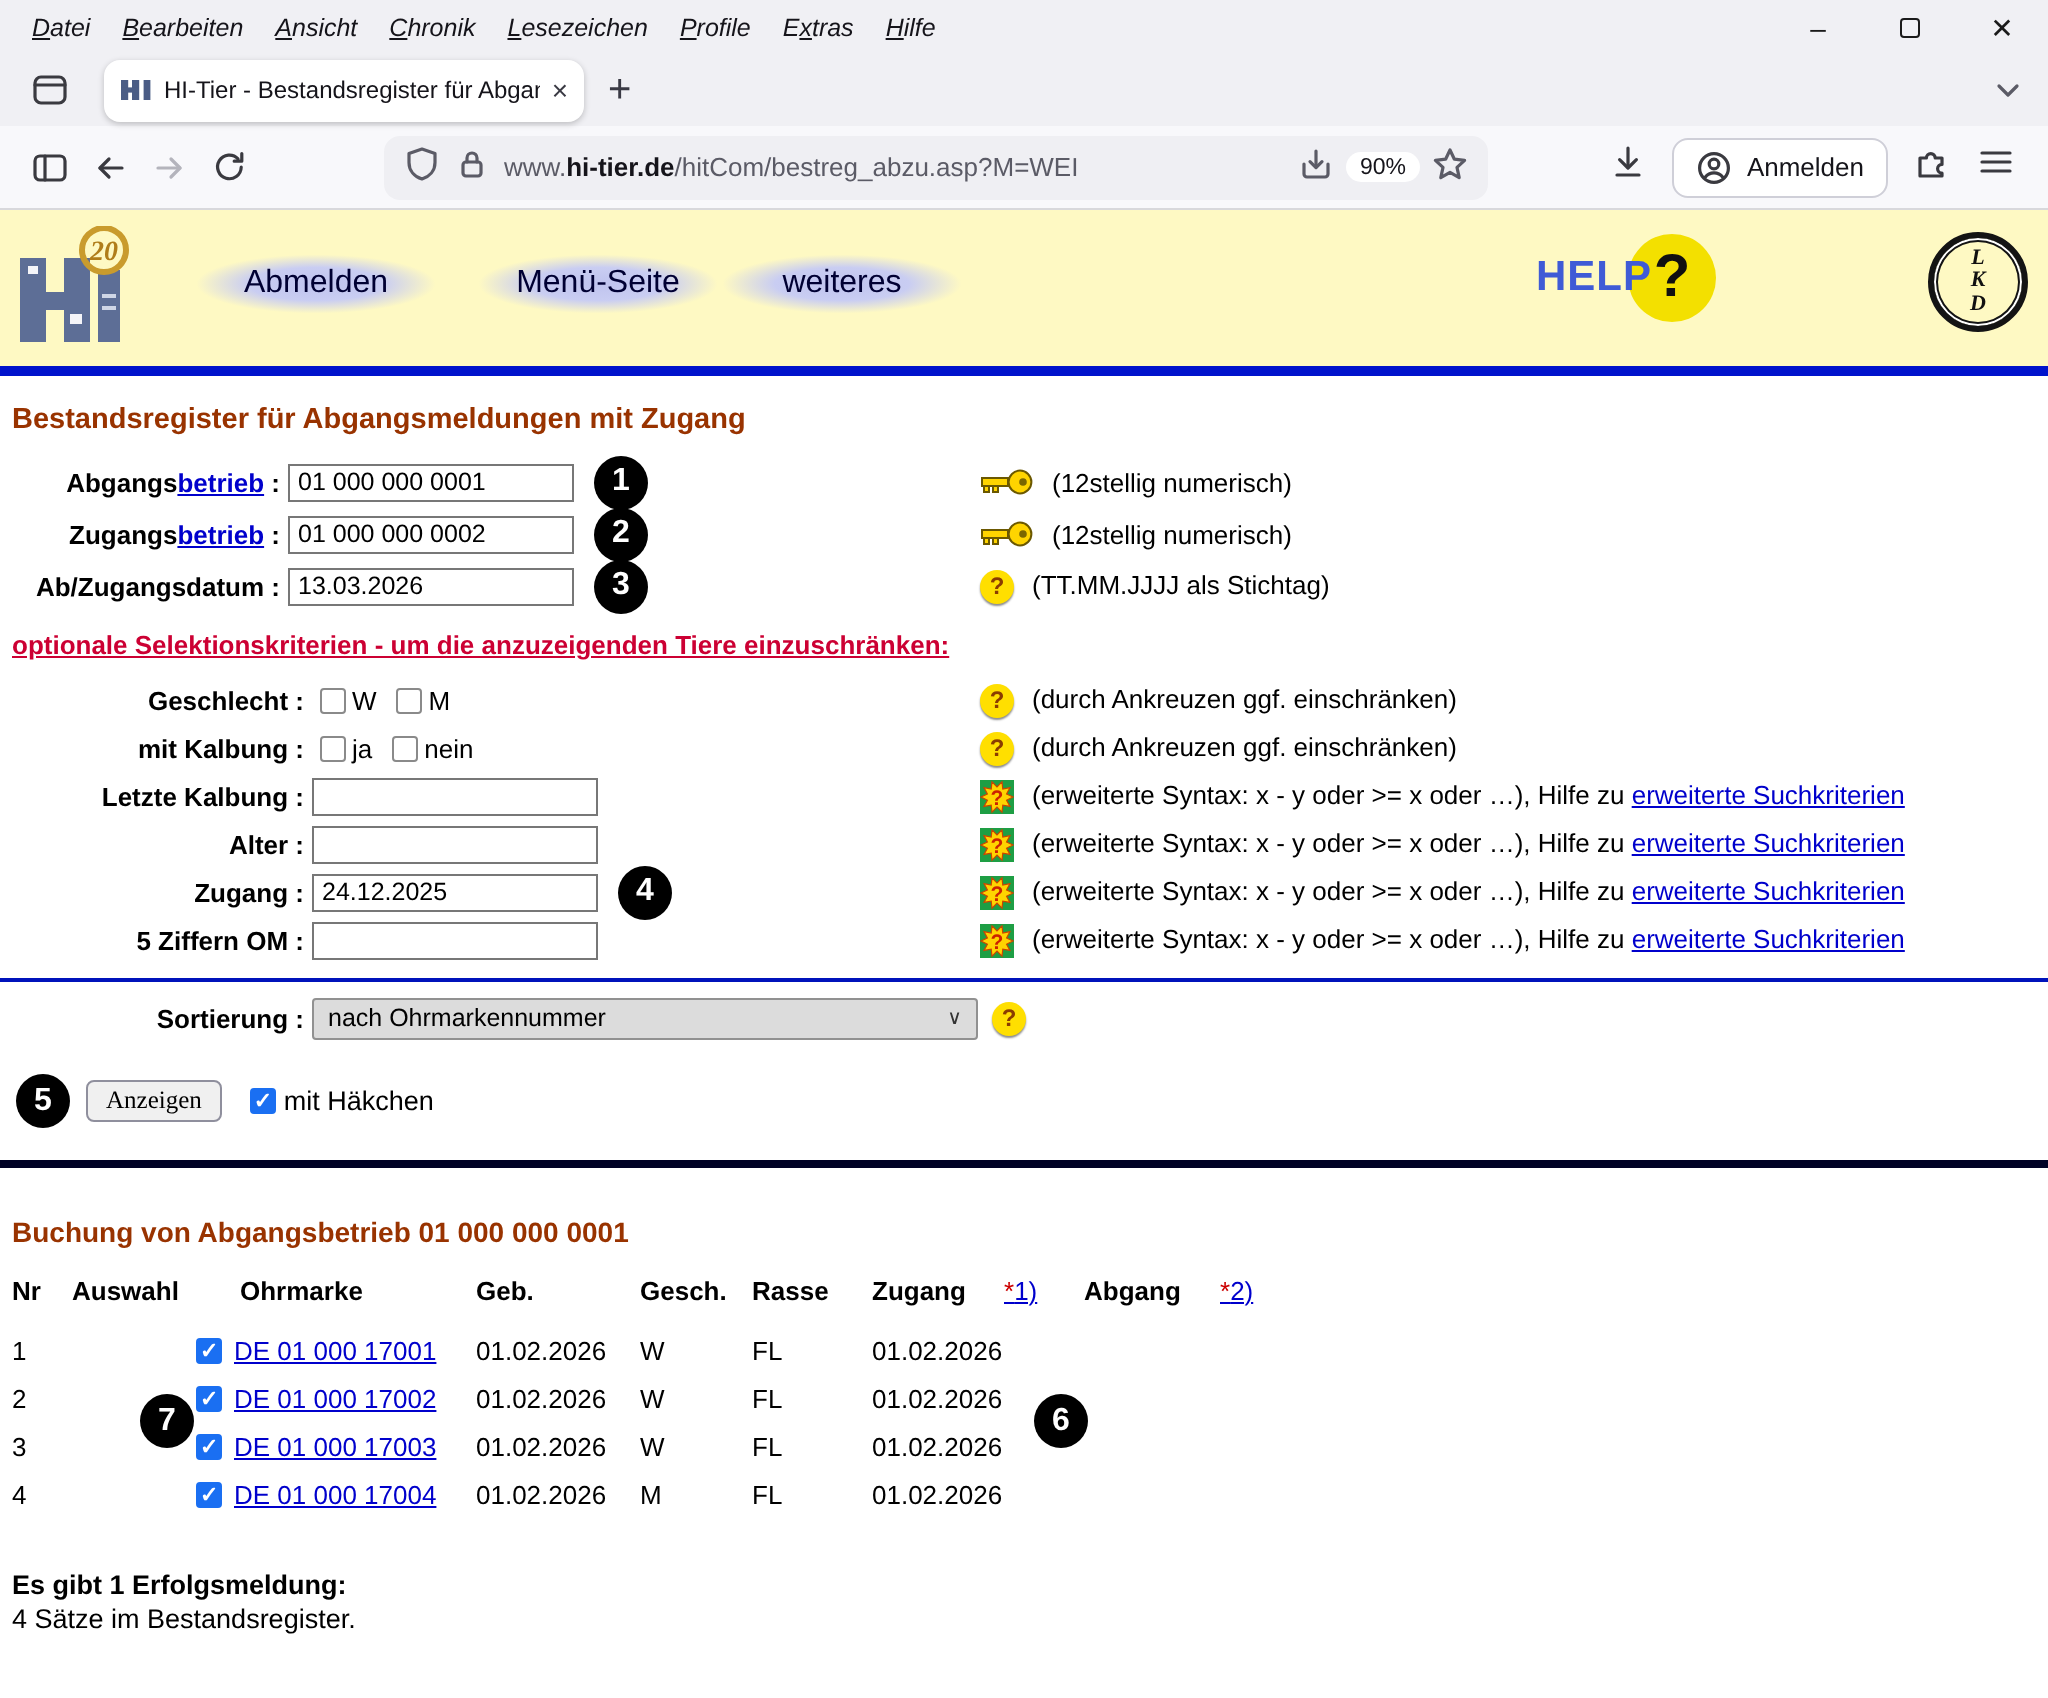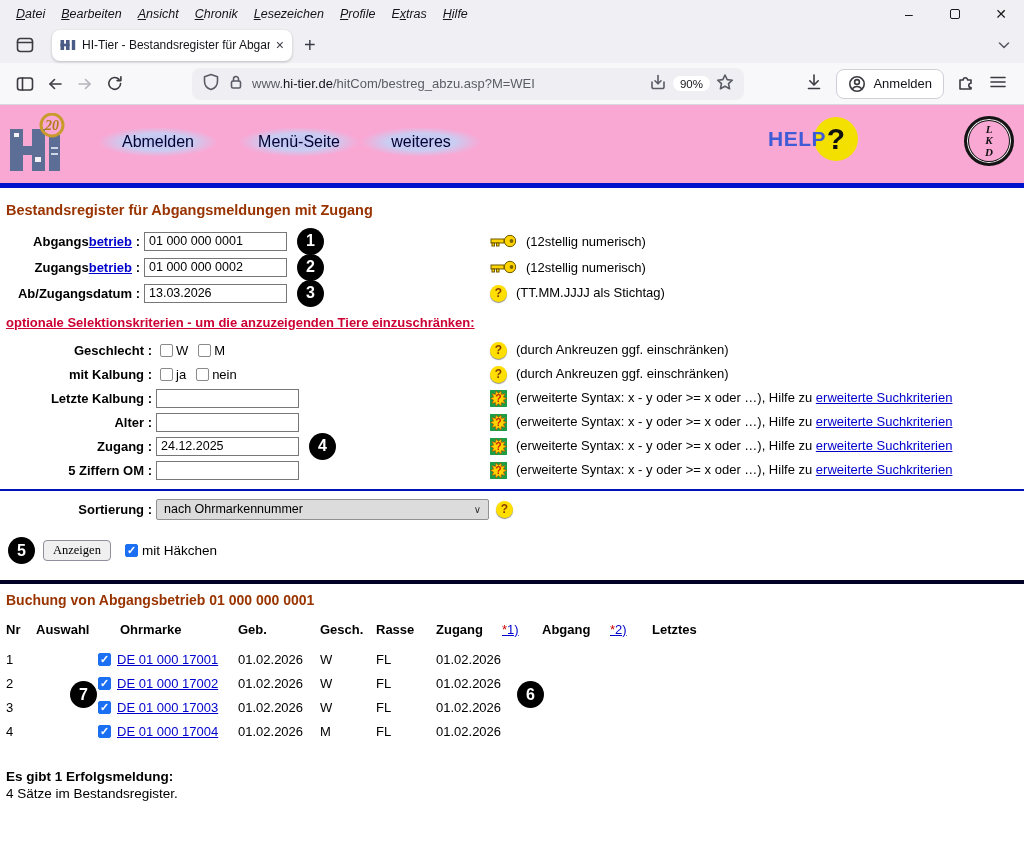--- a/index.html
+++ b/index.html
@@ -34,34 +34,34 @@
     height:42px; background:#f8f8fb; border-bottom:1px solid #d8d8dc;
     display:flex; align-items:center; padding:0 10px;
   }
   .nav-icon { width:30px; height:30px; display:flex; align-items:center; justify-content:center; border-radius:6px; flex:0 0 auto; }
   .urlbar {
     margin-left:62px; width:552px; height:32px; background:#efeff3; border-radius:8px;
     display:flex; align-items:center; padding:0 10px; font-size:13px;
   }
   .url-text { margin-left:8px; white-space:nowrap; overflow:hidden; }
   .url-dim { color:#5b5b66; }
-  .url-domain { color:#15141a; font-weight:400; }
+  .url-domain { color:#15141a; font-weight:700; }
   .url-right { margin-left:auto; display:flex; align-items:center; gap:6px; }
   .zoom-pill { background:#fff; border-radius:10px; padding:1.5px 7px; font-size:11.5px; color:#15141a; }
   .nav-right { margin-left:auto; display:flex; align-items:center; gap:12px; padding-right:6px; }
   .signin-pill {
     display:flex; align-items:center; gap:7px; border:1px solid #cfcfd8; background:#fff;
     border-radius:8px; height:30px; padding:0 11px; font-size:13px; color:#15141a;
   }
   svg.icon { stroke:#5b5b66; fill:none; stroke-width:1.6; stroke-linecap:round; stroke-linejoin:round; }
   svg.icon.dark { stroke:#3a3a40; }
   svg.icon.disabled { stroke:#b4b4bc; }
 
   
-  .site-header { position:relative; height:78px; background:#f9a8d4; }
+  .site-header { position:relative; height:78px; background:#fef9c3; }
   .hi-logo { position:absolute; left:8px; top:8px; }
   .oval-btn {
     position:absolute; top:22px; width:122px; height:30px; display:flex; align-items:center; justify-content:center;
     font-size:16px; font-weight:normal; color:#000033;
     background:radial-gradient(ellipse closest-side, #bfc3ee 0%, #c9cdf2 55%, rgba(240,240,250,0) 98%);
     cursor:pointer;
   }
   .oval-1 { left:97px; } .oval-2 { left:238px; } .oval-3 { left:360px; }
   .help-logo { position:absolute; left:768px; top:12px; display:flex; align-items:center; }
   .help-text { position:relative; z-index:1; color:#3f5bd6; font-weight:bold; font-size:21px; letter-spacing:.5px; }
@@ -112,21 +112,21 @@
   .selectbox {
     margin-left:4px; width:333px; height:21px; background:#dcdcdc; border:1px solid #919191; border-radius:2px;
     font-size:12.5px; display:flex; align-items:center; padding:0 7px; cursor:pointer;
   }
   .selectbox .chev { margin-left:auto; font-size:10px; color:#333; }
   .action-row { display:flex; align-items:center; margin-top:15px; }
   .btn {
     background:#f0f0f0; border:1px solid #8f8f9d; border-radius:4px; font-family:Liberation Serif, serif;
     font-size:12.5px; padding:2px 9px; color:#000; cursor:pointer;
   }
-  .section-title { color:#993300; font-weight:bold; font-size:14px; padding:8px 0 4px 0; }
+  .section-title { color:#993300; font-weight:bold; font-size:14px; padding:24px 0 4px 0; }
 
   .tgrid { display:grid; grid-template-columns:30px 62px 140px 82px 56px 60px 66px 40px 68px 42px 1fr; align-items:center; }
   .btable { font-size:13px; margin-top:10px; }
   .th { font-weight:bold; }
   .th-ohrmarke { padding-left:22px; }
   .subhead { font-size:11px; font-weight:bold; display:flex; align-items:center; gap:4px; grid-column:2 / span 2; margin-top:2px; }
   .rows-wrap { position:relative; margin-top:10px; }
   .trow { height:24px; }
   .ohr-cell { display:flex; align-items:center; gap:6px; }
   .fnlink { color:#0000cc; text-decoration:underline; cursor:pointer; }
@@ -467,21 +467,20 @@
         <span class="th">Nr</span>
         <span class="th">Auswahl</span>
         <span class="th th-ohrmarke">Ohrmarke</span>
         <span class="th">Geb.</span>
         <span class="th">Gesch.</span>
         <span class="th">Rasse</span>
         <span class="th">Zugang</span>
         <a class="fnlink"><span class="fnstar">*</span><span>1)</span></a>
         <span class="th">Abgang</span>
         <a class="fnlink"><span class="fnstar">*</span><span>2)</span></a>
-        <span class="th">Letztes</span>
       </div>
 
       <div class="rows-wrap">
         <div class="tgrid trow">
           <span>1</span>
           <span></span>
           <span class="ohr-cell">
               <span class="cb checked"></span>
               <a class="lnk">DE 01 000 17001</a>
             </span>

